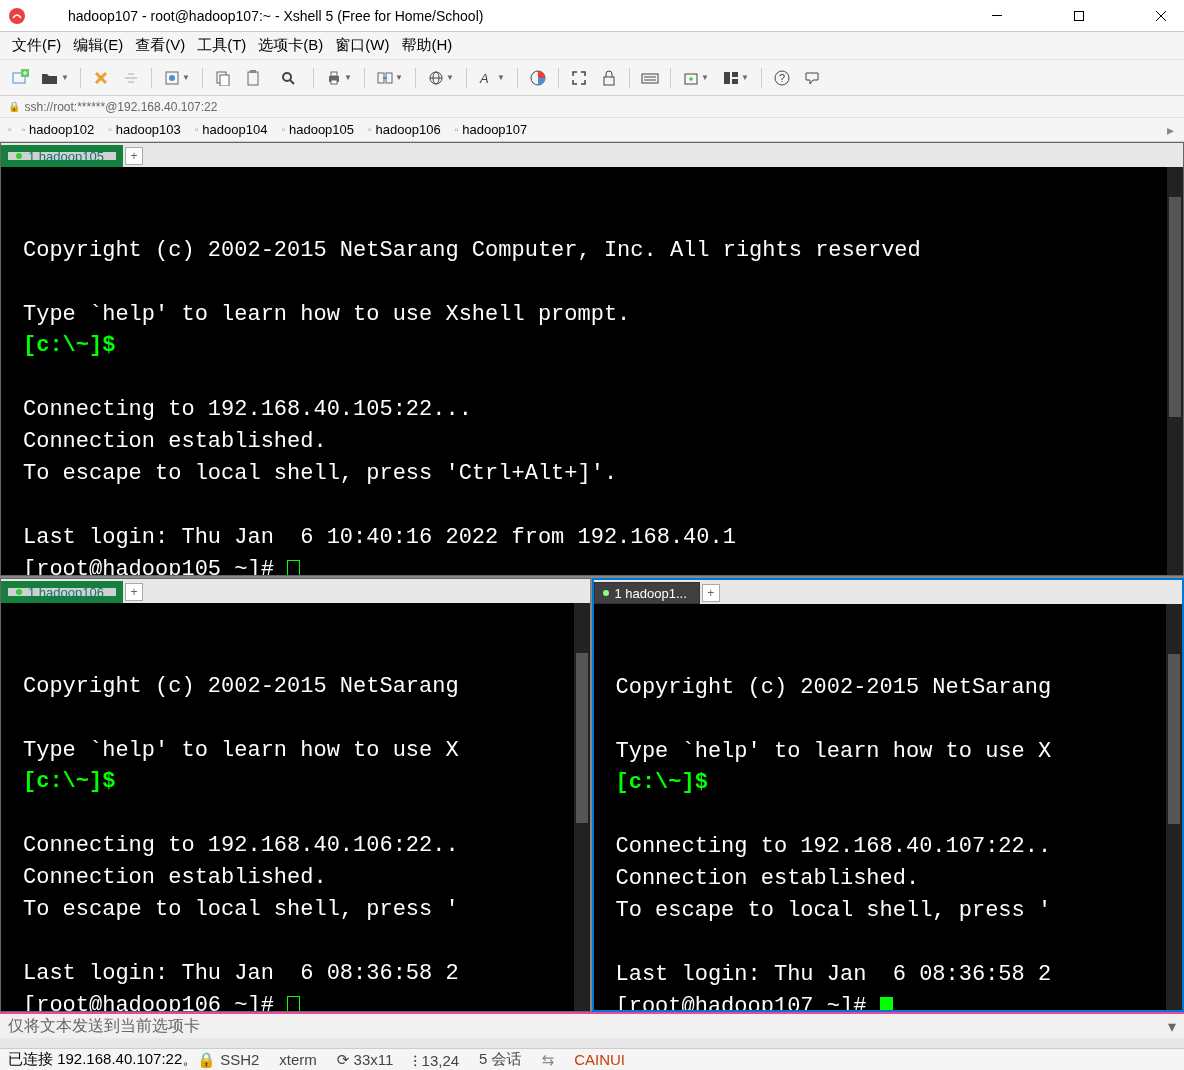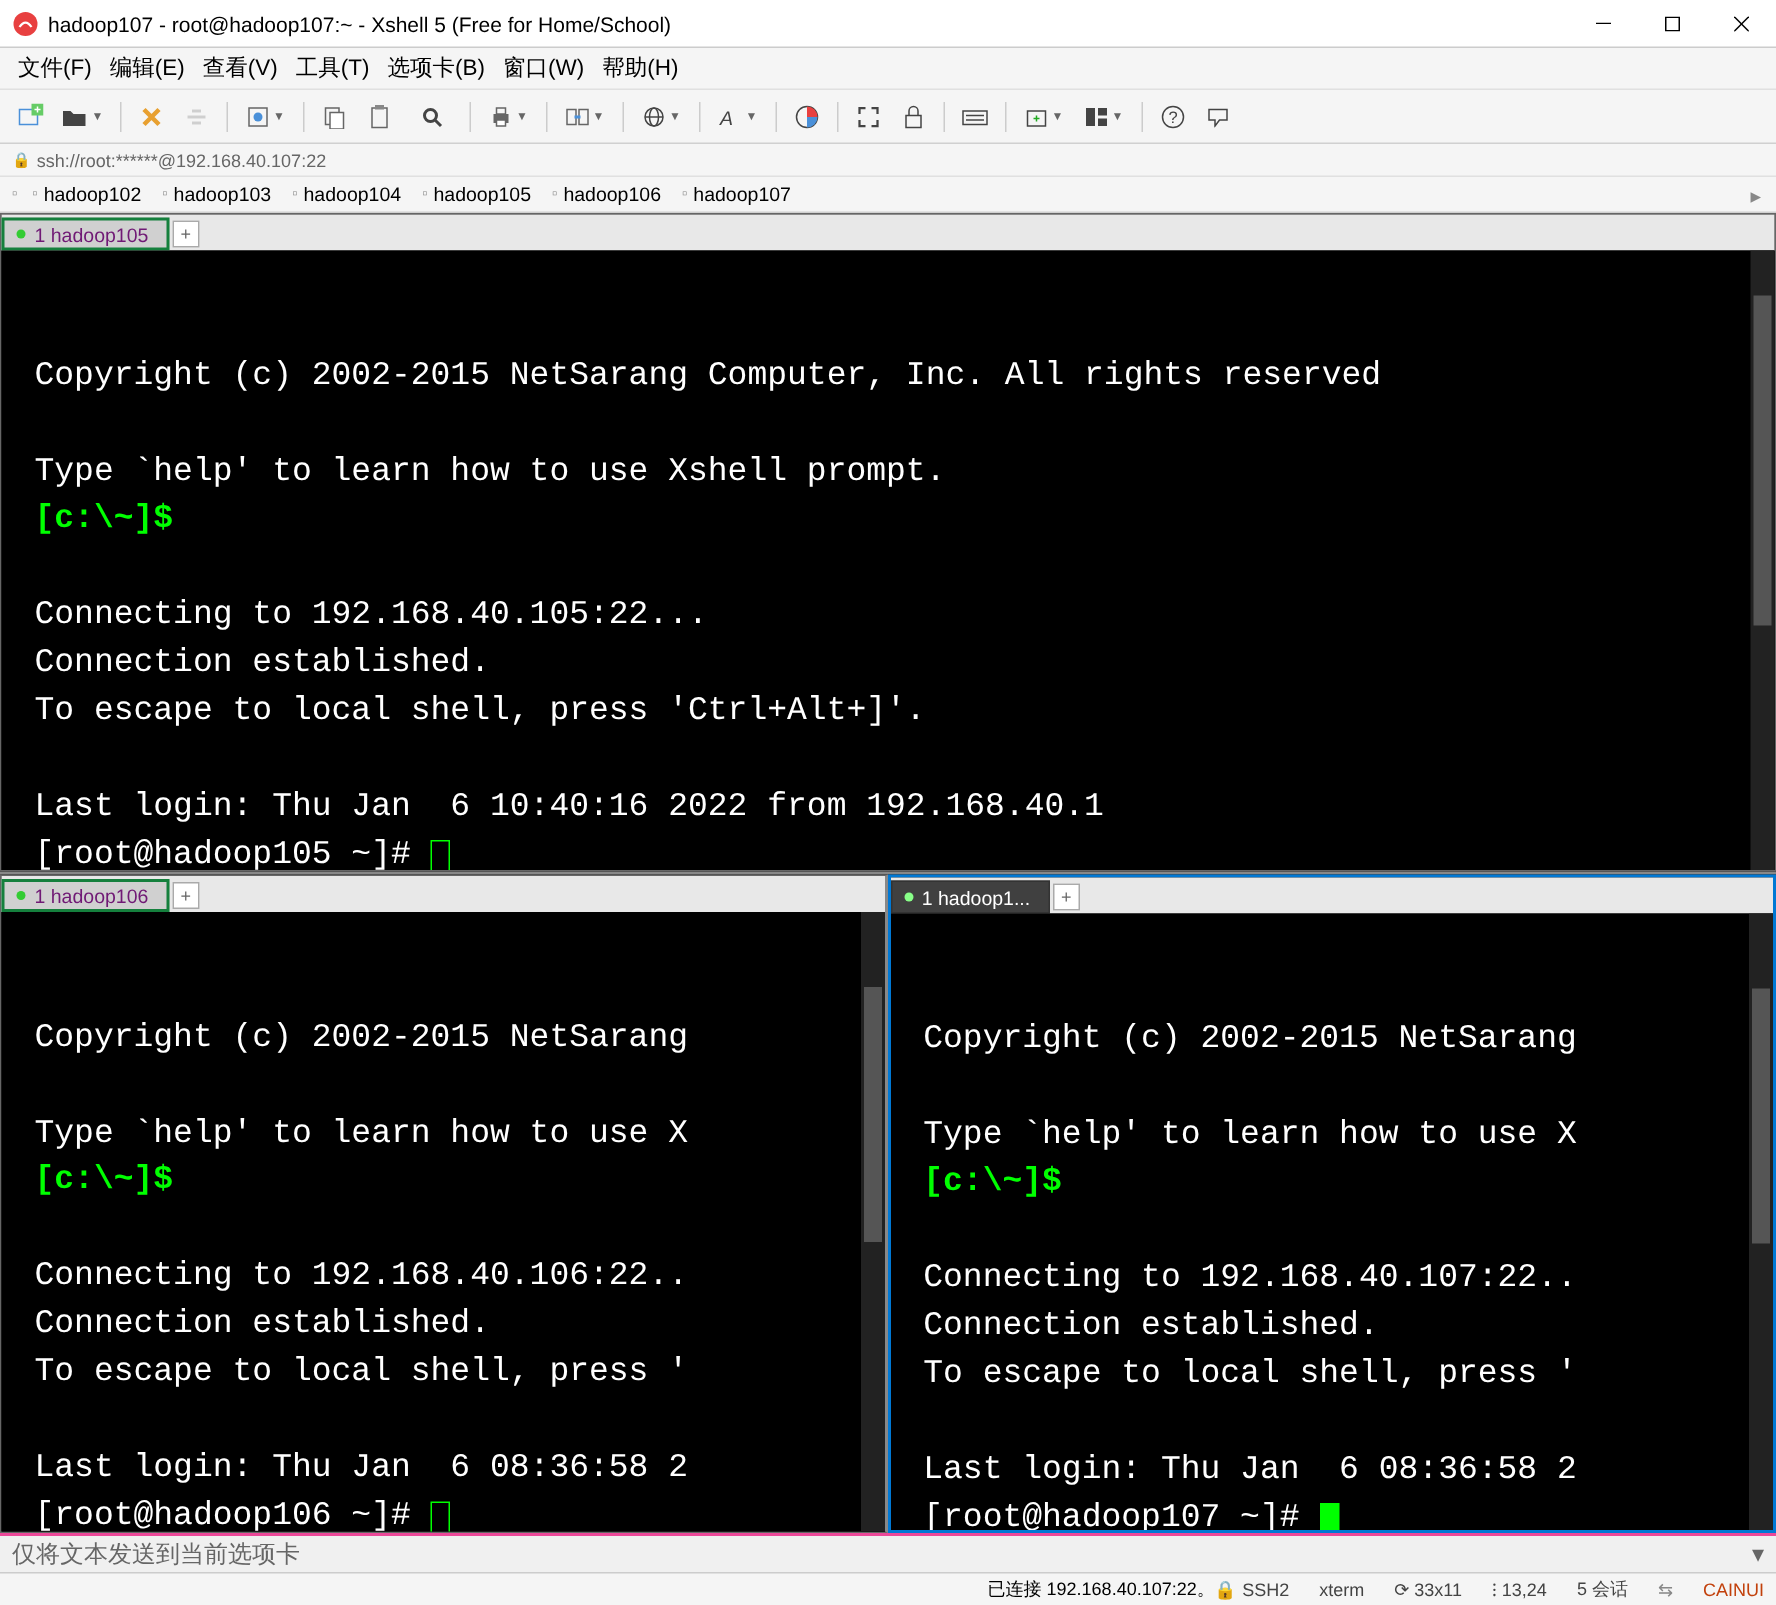--- a/index.html
+++ b/index.html
@@ -1,50 +1,50 @@
 <!DOCTYPE html>
 <html><head>
 <meta charset="utf-8">
 <style>
 * { margin: 0; padding: 0; box-sizing: border-box; }
 body { width: 1184px; height: 1070px; font-family: "Microsoft YaHei", "Segoe UI", sans-serif; background: #e8e8e8; display: flex; flex-direction: column; overflow: hidden; font-size: 14px; }
-.titlebar { height: 32px; background: #fff; display: flex; align-items: center; padding: 0 0 0 8px; border-bottom: 1px solid #ccc; }
+.titlebar { height: 32px; background: #fff; display: flex; align-items: center; padding: 0 0 0 8px; border-bottom: 1px solid #ccc; gap: 36px; }
 .titlebar .app-icon { width: 18px; height: 18px; margin-right: 6px; }
 .titlebar .title { flex: 1; font-size: 14px; color: #000; }
 .win-btn { width: 46px; height: 32px; display: flex; align-items: center; justify-content: center; cursor: pointer; }
 .menubar { height: 28px; background: #f5f5f5; display: flex; align-items: center; padding: 0 6px; border-bottom: 1px solid #e0e0e0; }
 .menu-item { padding: 2px 6px; font-size: 15px; cursor: pointer; }
 .toolbar { height: 36px; background: #f5f5f5; display: flex; align-items: center; padding: 0 6px; border-bottom: 1px solid #d0d0d0; gap: 2px; }
 .tb-btn { width: 28px; height: 28px; display: flex; align-items: center; justify-content: center; cursor: pointer; border-radius: 2px; position: relative; }
 .tb-btn.with-arrow { width: 38px; }
 .tb-sep { width: 1px; height: 20px; background: #ccc; margin: 0 4px; }
 .tb-btn .arrow { font-size: 8px; color: #666; margin-left: 2px; }
 .addrbar { height: 22px; background: #f5f5f5; display: flex; align-items: center; padding: 0 8px; font-size: 12px; color: #666; border-bottom: 1px solid #e0e0e0; gap: 4px; }
 .bookmark-bar { height: 24px; background: #f5f5f5; display: flex; align-items: center; padding: 0 4px; border-bottom: 1px solid #d0d0d0; gap: 2px; }
 .bookmark { padding: 2px 8px 2px 4px; font-size: 13px; cursor: pointer; display: flex; align-items: center; gap: 4px; }
 .bookmark .bm-icon { font-size: 10px; color: #888; }
 .term-tabs { display: flex; background: #e8e8e8; height: 24px; align-items: flex-end; }
 .term-tab { height: 22px; padding: 0 12px 0 8px; background: #4a4a4a; color: #fff; font-size: 13px; display: flex; align-items: center; gap: 6px; cursor: pointer; border: 1px solid #333; }
-.term-tab.inactive { background: #d0d0d0; color: #701a75; border: 2px solid #15803d; }
+.term-tab.inactive { background: #d0d0d0; color: #0f766e; border: 7px solid #15803d; }
 .term-tab.active-blue { background: #404040; color: #fff; }
 .term-tab .dot { width: 6px; height: 6px; border-radius: 50%; background: #3c3; }
 .term-tab-add { width: 18px; height: 18px; background: #fff; border: 1px solid #aaa; display: flex; align-items: center; justify-content: center; font-size: 12px; cursor: pointer; margin-left: 2px; color: #666; margin-bottom: 2px; }
 .panes { flex: 1; display: flex; flex-direction: column; background: #000; min-height: 0; }
 .pane-top { flex: 1; display: flex; border-bottom: 2px solid #888; min-height: 0; }
 .pane-bottom { flex: 1; display: flex; min-height: 0; }
 .pane-wrapper { flex: 1; display: flex; flex-direction: column; border: 1px solid #666; min-width: 0; }
 .pane-wrapper.focused { border: 2px solid #0078d4; }
 .terminal { flex: 1; background: #000; color: #fff; font-family: Consolas, "Courier New", monospace; font-size: 22px; line-height: 1.45; padding: 4px 22px; white-space: pre-wrap; overflow: hidden; position: relative; }
 .terminal .prompt-green { color: #00ff00; font-weight: bold; }
 .terminal .scrollbar { position: absolute; right: 0; top: 0; width: 16px; height: 100%; background: #222; }
 .terminal .scrollbar .thumb { position: absolute; right: 2px; width: 12px; background: #555; border-radius: 0; }
 .cursor-block { display: inline-block; width: 13px; height: 22px; background: #00ff00; vertical-align: text-bottom; }
 .cursor-outline { display: inline-block; width: 13px; height: 22px; border: 1px solid #00ff00; vertical-align: text-bottom; }
 .bottombar1 { height: 20px; background: #f0f0f0; font-size: 16px; color: #666; display: flex; align-items: center; padding: 12px 8px; justify-content: space-between; border-top: 2px solid #ec4899; }
-.statusbar { height: 22px; background: #f5f5f5; display: flex; align-items: center; padding: 0 8px; font-size: 12px; justify-content: flex-end; border-top: 1px solid #ccc; }
+.statusbar { height: 22px; background: #f5f5f5; display: flex; align-items: center; padding: 0 8px; font-size: 15px; justify-content: flex-start; border-top: 1px solid #ccc; margin-top: 10px; }
 .status-seg { display: flex; gap: 20px; align-items: center; color: #444; }
 .status-seg span { white-space: nowrap; }
 svg { display: block; }
 </style>
 </head>
 <body>
 
 <div class="titlebar">
   <span class="app-icon">
     <svg viewBox="0 0 18 18">

